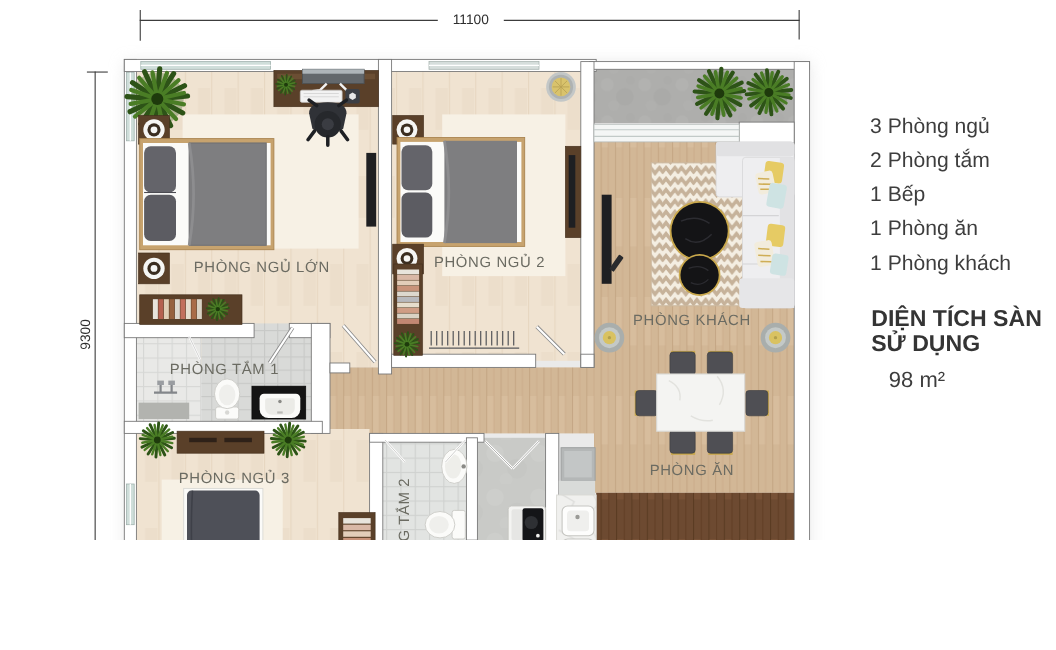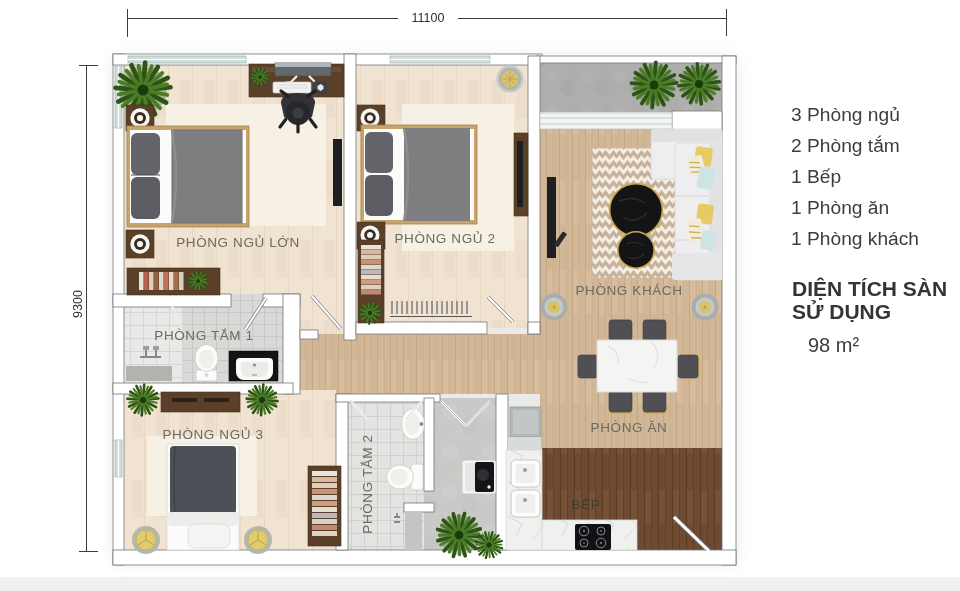--- a/index.html
+++ b/index.html
@@ -1,16 +1,16 @@
 <!DOCTYPE html>
 <html><head>
 <meta charset="utf-8">
 <style>
   html,body{margin:0;padding:0;background:#ffffff;}
-  .page{position:relative;width:960px;height:591px;font-family:"Liberation Sans",sans-serif;}
+  .page{position:relative;width:960px;height:491px;font-family:"Liberation Sans",sans-serif;}
   svg{display:block;}
 </style>
 </head>
 <body>
 <div class="page">
 <svg width="960" height="591" viewBox="0 0 960 591">
 <defs>
   <pattern id="plankBeige" width="24" height="80" patternUnits="userSpaceOnUse">
     <rect width="24" height="80" fill="#f0e3d1"></rect>
     <rect x="0" width="1" height="80" fill="#e7d7c1"></rect>

